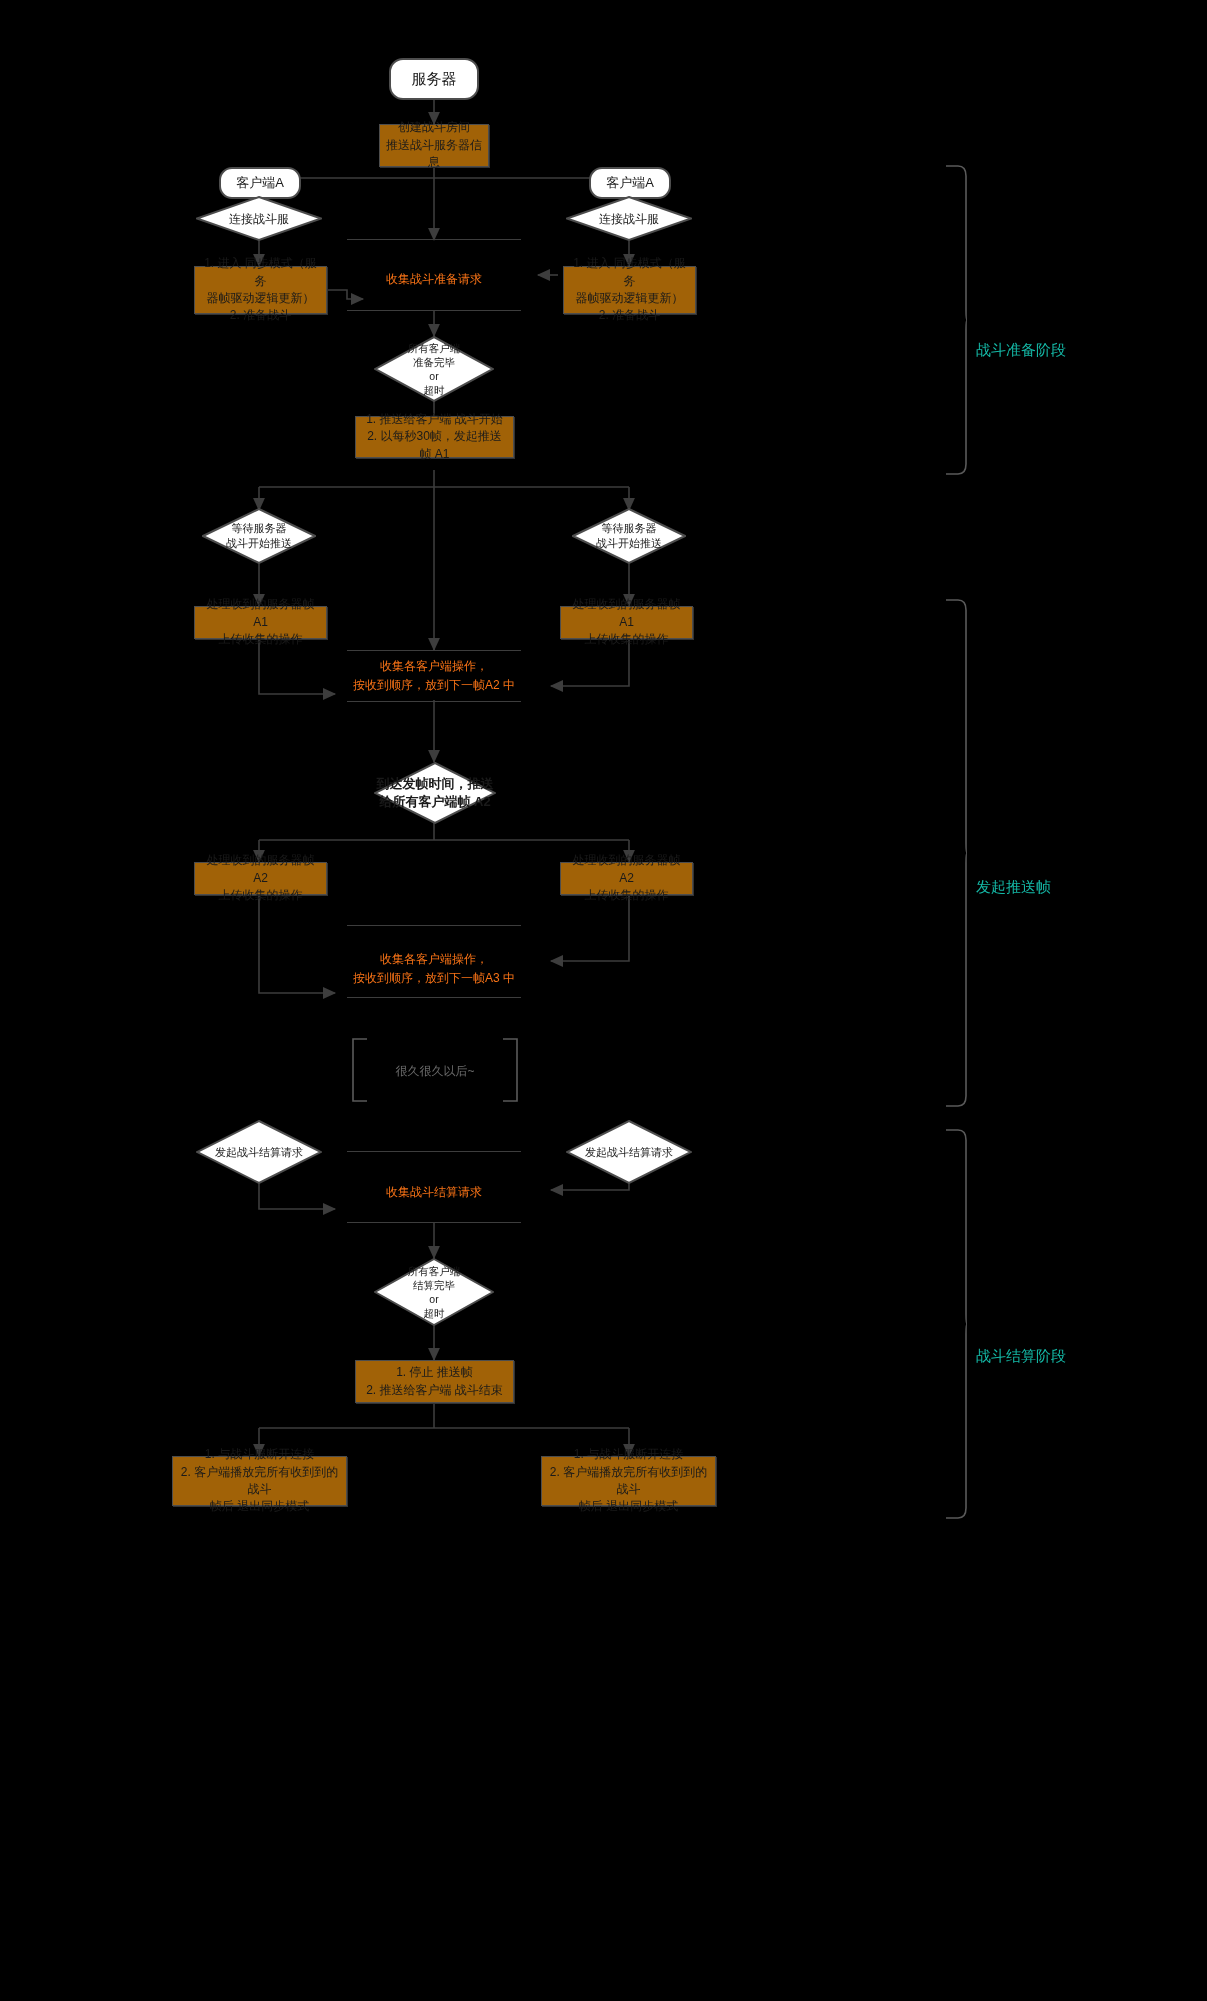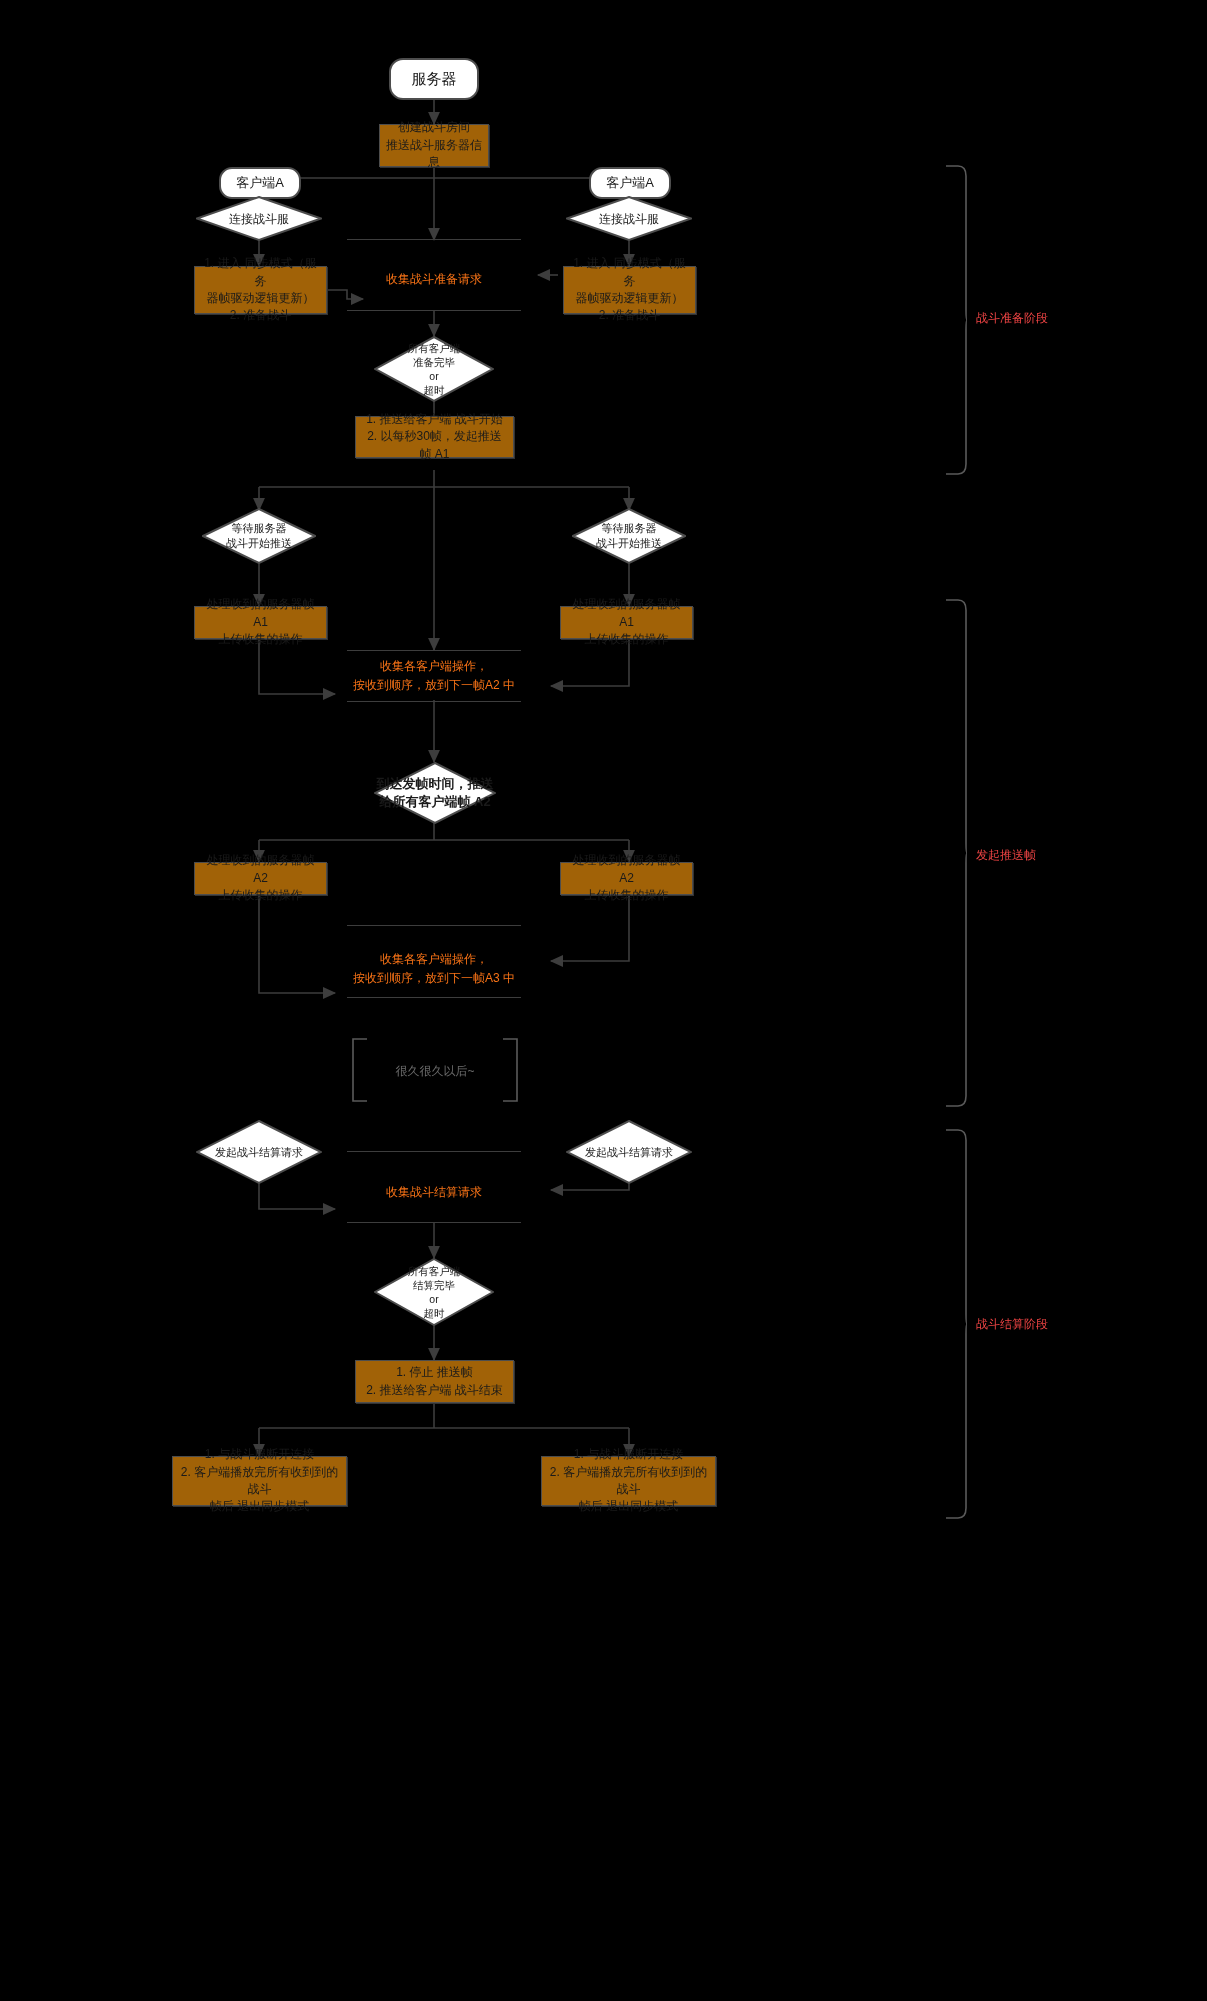--- a/index.html
+++ b/index.html
@@ -9,21 +9,21 @@
   }
   #canvas{position:absolute;left:0;top:0;width:1207px;height:2001px;}
   .node{position:absolute;box-sizing:border-box;display:flex;align-items:center;justify-content:center;text-align:center;color:#1a1a1a;}
   .rect{background:#a16207;border:1px solid #4d4d4d;box-shadow:1px 1px 0 #333;line-height:1.45;padding:4px 6px;font-size:12px;}
   .term{background:#fff;border:2px solid #4d4d4d;border-radius:14px;font-size:15px;}
   .term.small{font-size:13px;border-radius:13px;margin-top:42px;}
   .dia-wrap{position:absolute;}
   .dia-wrap svg{position:absolute;left:0;top:0;}
   .dia-label{position:absolute;left:0;top:0;width:100%;height:100%;display:flex;align-items:center;justify-content:center;text-align:center;font-size:12px;color:#1a1a1a;line-height:1.5;pointer-events:none;}
   .lane{position:absolute;font-size:12px;color:#f97316;text-align:center;line-height:1.6;}
-  .phase{position:absolute;font-size:12px;color:#ef4444;white-space:nowrap;}
+  .phase{position:absolute;font-size:15px;color:#14b8a6;white-space:nowrap;margin-top:31px;}
   .brkt{position:absolute;}
   .hl{position:absolute;background:#3d3d3d;height:1px;}
   .note{position:absolute;font-size:12px;color:#6b6b6b;text-align:center;line-height:1.6;}
   svg.edges{position:absolute;left:0;top:0;width:1207px;height:2001px;pointer-events:none;}
 </style>
 </head>
 <body>
 
 <div id="canvas">
 

